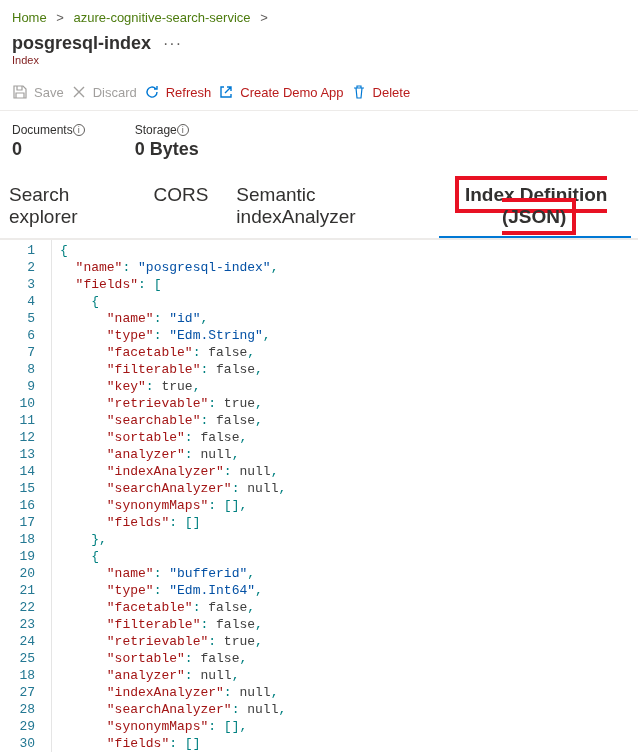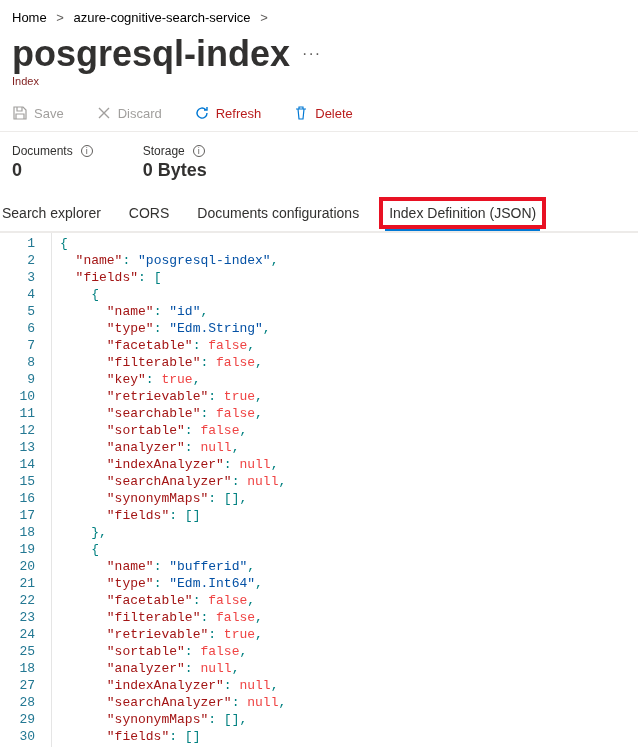--- a/index.html
+++ b/index.html
@@ -7,35 +7,35 @@
       font-family: "Segoe UI", -apple-system, sans-serif;
       font-size: 13px;
       color: #323130;
       background: #fff;
       width: 638px;
     }
     .breadcrumb {
       padding: 10px 12px 4px;
       font-size: 13px;
     }
-    .breadcrumb a { color: #000000; text-decoration: none; text-align: center; }
+    .breadcrumb a { color: #4d7c0f; text-decoration: none; text-align: center; }
     .breadcrumb .sep { color: #605e5c; padding: 0 6px; }
     .title-row {
       padding: 4px 12px 0;
       display: flex;
       align-items: center;
       gap: 12px;
     }
-    .title-row h1 { font-size: 36px; font-weight: 600; }
+    .title-row h1 { font-size: 18px; font-weight: 600; }
     .more-dots { color: #605e5c; font-size: 16px; letter-spacing: 1px; }
     .subtitle { padding: 0 12px 12px; color: #7f1d1d; font-size: 11px; }
     .toolbar {
       display: flex;
       align-items: center;
-      gap: 32px;
+      gap: 7px;
       padding: 6px 12px 10px;
       border-bottom: 1px solid #edebe9;
     }
     .tool-btn {
       display: flex;
       align-items: center;
       gap: 6px;
       color: #b91c1c;
       font-size: 13px;
       cursor: pointer;
@@ -45,48 +45,49 @@
     .stats {
       display: flex;
       gap: 50px;
       padding: 12px 12px 14px;
     }
     .stat-label {
       font-size: 12px;
       color: #323130;
       display: flex;
       align-items: center;
-      gap: 8px;
+      gap: 0;
     }
     .info-ic {
       width: 12px; height: 12px;
       border: 1px solid #605e5c;
       border-radius: 50%;
       font-size: 9px;
       display: inline-flex;
       align-items: center;
       justify-content: center;
       color: #605e5c;
     }
     .stat-value { font-size: 18px; font-weight: 600; padding-top: 2px; }
     .tabs {
       display: flex;
       gap: 24px;
-      padding: 0 0;
+      padding: 0 7px;
       border-bottom: 1px solid #edebe9;
-      font-size: 14px;
+      font-size: 19px;
     }
     .tab {
       padding: 10px 2px 8px;
       cursor: pointer;
       color: #323130;
     }
     .tab.active {
       border-bottom: 2px solid #0078d4;
-      font-weight: 400;
+      font-weight: 700;
+      text-align: center;
     }
     .highlight-box {
       border: 4px solid #e81123;
       padding: 4px 6px;
       margin: -6px -8px;
     }
     .editor {
       display: flex;
       font-family: "Consolas", "Courier New", monospace;
       font-size: 13px;
@@ -104,21 +105,21 @@
     .gutter div { height: 17px; }
     .code {
       padding: 2px 0 2px 8px;
       white-space: pre;
       overflow: hidden;
     }
     .code div { height: 17px; }
     .p  { color: #008080; } 
     .k  { color: #a31515; } 
     .s  { color: #0451a5; } 
-    .cn { color: #ef4444; } 
+    .cn { color: #404040; } 
   </style>
 </head>
 <body>
 
 <div class="breadcrumb">
   <a href="#">Home</a>
   <span class="sep">&gt;</span>
   <a href="#">azure-cognitive-search-service</a>
   <span class="sep">&gt;</span>
 </div>
@@ -147,20 +148,28 @@
     </span>
     <span>Discard</span>
   </div>
   <div class="tool-btn">
     <span class="ic">
       <svg viewBox="0 0 16 16" fill="none" stroke="#0078d4" stroke-width="1.4">
           <path d="M13 8a5 5 0 1 1-1.5-3.5M13 2v3h-3"></path>
         </svg>
     </span>
     <span>Refresh</span>
+  </div>
+  <div class="tool-btn">
+    <span class="ic">
+      <svg viewBox="0 0 16 16" fill="none" stroke="#0078d4" stroke-width="1.4">
+          <path d="M6 3H3v10h10v-3M9 3h4v4M13 3L7 9"></path>
+        </svg>
+    </span>
+    <span>Create Demo App</span>
   </div>
   <div class="tool-btn">
     <span class="ic">
       <svg viewBox="0 0 16 16" fill="none" stroke="#0078d4" stroke-width="1.2">
           <path d="M3 4h10M6 4V2h4v2M5 4l1 10h4l1-10"></path>
         </svg>
     </span>
     <span>Delete</span>
   </div>
 </div>
@@ -178,21 +187,21 @@
       <span>Storage</span>
       <span class="info-ic">i</span>
     </div>
     <div class="stat-value">0 Bytes</div>
   </div>
 </div>
 
 <div class="tabs">
   <div class="tab">Search explorer</div>
   <div class="tab">CORS</div>
-  <div class="tab">Documents configurations</div>
+  <div class="tab">Semantic indexAnalyzer</div>
   <div class="tab active">
     <span class="highlight-box">
       <span>Index Definition (JSON)</span>
     </span>
   </div>
 </div>
 
 <div class="editor">
   <div class="gutter" id="gutter">
       <div>1</div>

